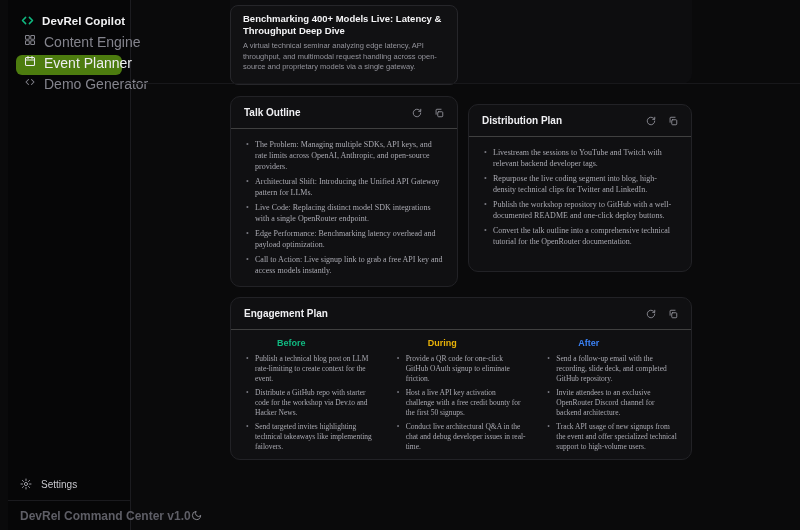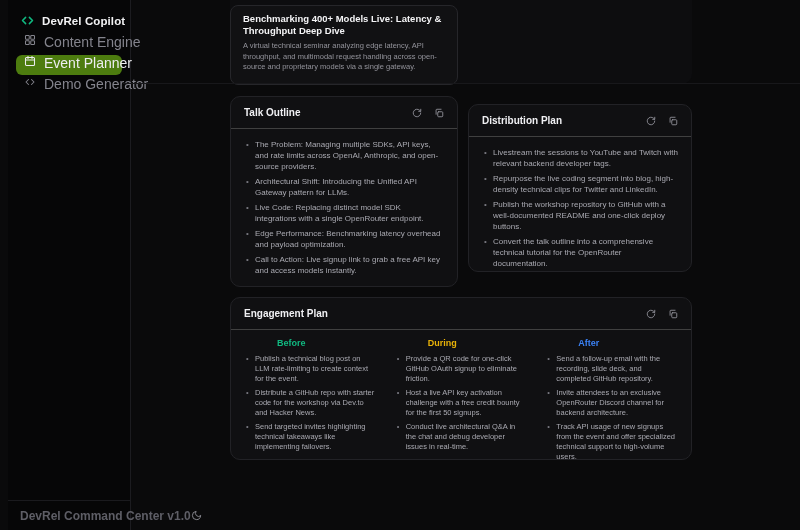--- a/index.html
+++ b/index.html
@@ -37,21 +37,21 @@
   .card-talk   { left:230px; top:96px;  width:228px; height:191px; }
   .card-dist   { left:468px; top:104px;  width:224px; height:168px; }
   .card-engage { left:230px; top:297px; width:462px; height:163px; }
   .card-header { height:32px; display:flex; align-items:center; justify-content:space-between; padding:0 10px 0 13px; border-bottom:1px solid #404040; }
   .card-title { font-size:10px; font-weight:bold; color:#f0f0f3; }
   .card-actions { display:flex; align-items:center; gap:6px; }
   .icon-btn { width:16px; height:16px; display:flex; align-items:center; justify-content:center; color:#8f8f98; background:none; border:none; cursor:pointer; padding:0; }
   .icon-btn svg { width:10px; height:10px; display:block; }
   .card-body { padding:10px 13px 10px 14px; }
 
-  ul.bullets { list-style:none; }
+  ul.bullets { list-style:none;font-family:Liberation Serif, serif; }
   ul.bullets li { position:relative; padding-left:10px; font-size:8px; line-height:11px; color:#a9a9b1; margin-bottom:4px; }
   ul.bullets li:last-child { margin-bottom:0; }
   ul.bullets li::before { content:"•"; position:absolute; left:1px; top:0; color:#77777f; }
 
   .engage-grid { display:grid; grid-template-columns:1fr 1fr 1fr; gap:20px; padding:8px 14px 10px 14px; }
   .engage-col h3 { font-size:9px; font-weight:bold; margin-bottom:6px;padding-left:32px; }
   .col-before h3 { color:#10b981; }
   .col-during h3 { color:#eab308; }
   .col-after  h3 { color:#3b82f6; }
   .engage-col ul.bullets li { font-size:7.5px; line-height:10px; margin-bottom:4px; }
@@ -99,20 +99,29 @@
         <span class="nicon">
           <svg viewBox="0 0 24 24" fill="none" stroke="currentColor" stroke-width="2.1" stroke-linecap="round" stroke-linejoin="round">
               <polyline points="9 7 4 12 9 17"></polyline>
               <polyline points="15 7 20 12 15 17"></polyline>
             </svg>
         </span>
         <span>Demo Generator</span>
       </div>
     </nav>
 
+    <div class="settings-row">
+      <span class="nicon">
+        <svg viewBox="0 0 24 24" fill="none" stroke="currentColor" stroke-width="2" stroke-linecap="round" stroke-linejoin="round">
+            <circle cx="12" cy="12" r="3.2"></circle>
+            <path d="M12 2v3M12 19v3M2 12h3M19 12h3M4.9 4.9l2.1 2.1M17 17l2.1 2.1M19.1 4.9 17 7M7 17l-2.1 2.1"></path>
+          </svg>
+      </span>
+      <span>Settings</span>
+    </div>
 
     <div class="side-footer">
       <span class="version">DevRel Command Center v1.0</span>
       <span class="moon">
         <svg viewBox="0 0 24 24" fill="none" stroke="currentColor" stroke-width="2" stroke-linecap="round" stroke-linejoin="round">
             <path d="M21 12.8A9 9 0 1 1 11.2 3a7 7 0 0 0 9.8 9.8z"></path>
           </svg>
       </span>
     </div>
   </aside>

